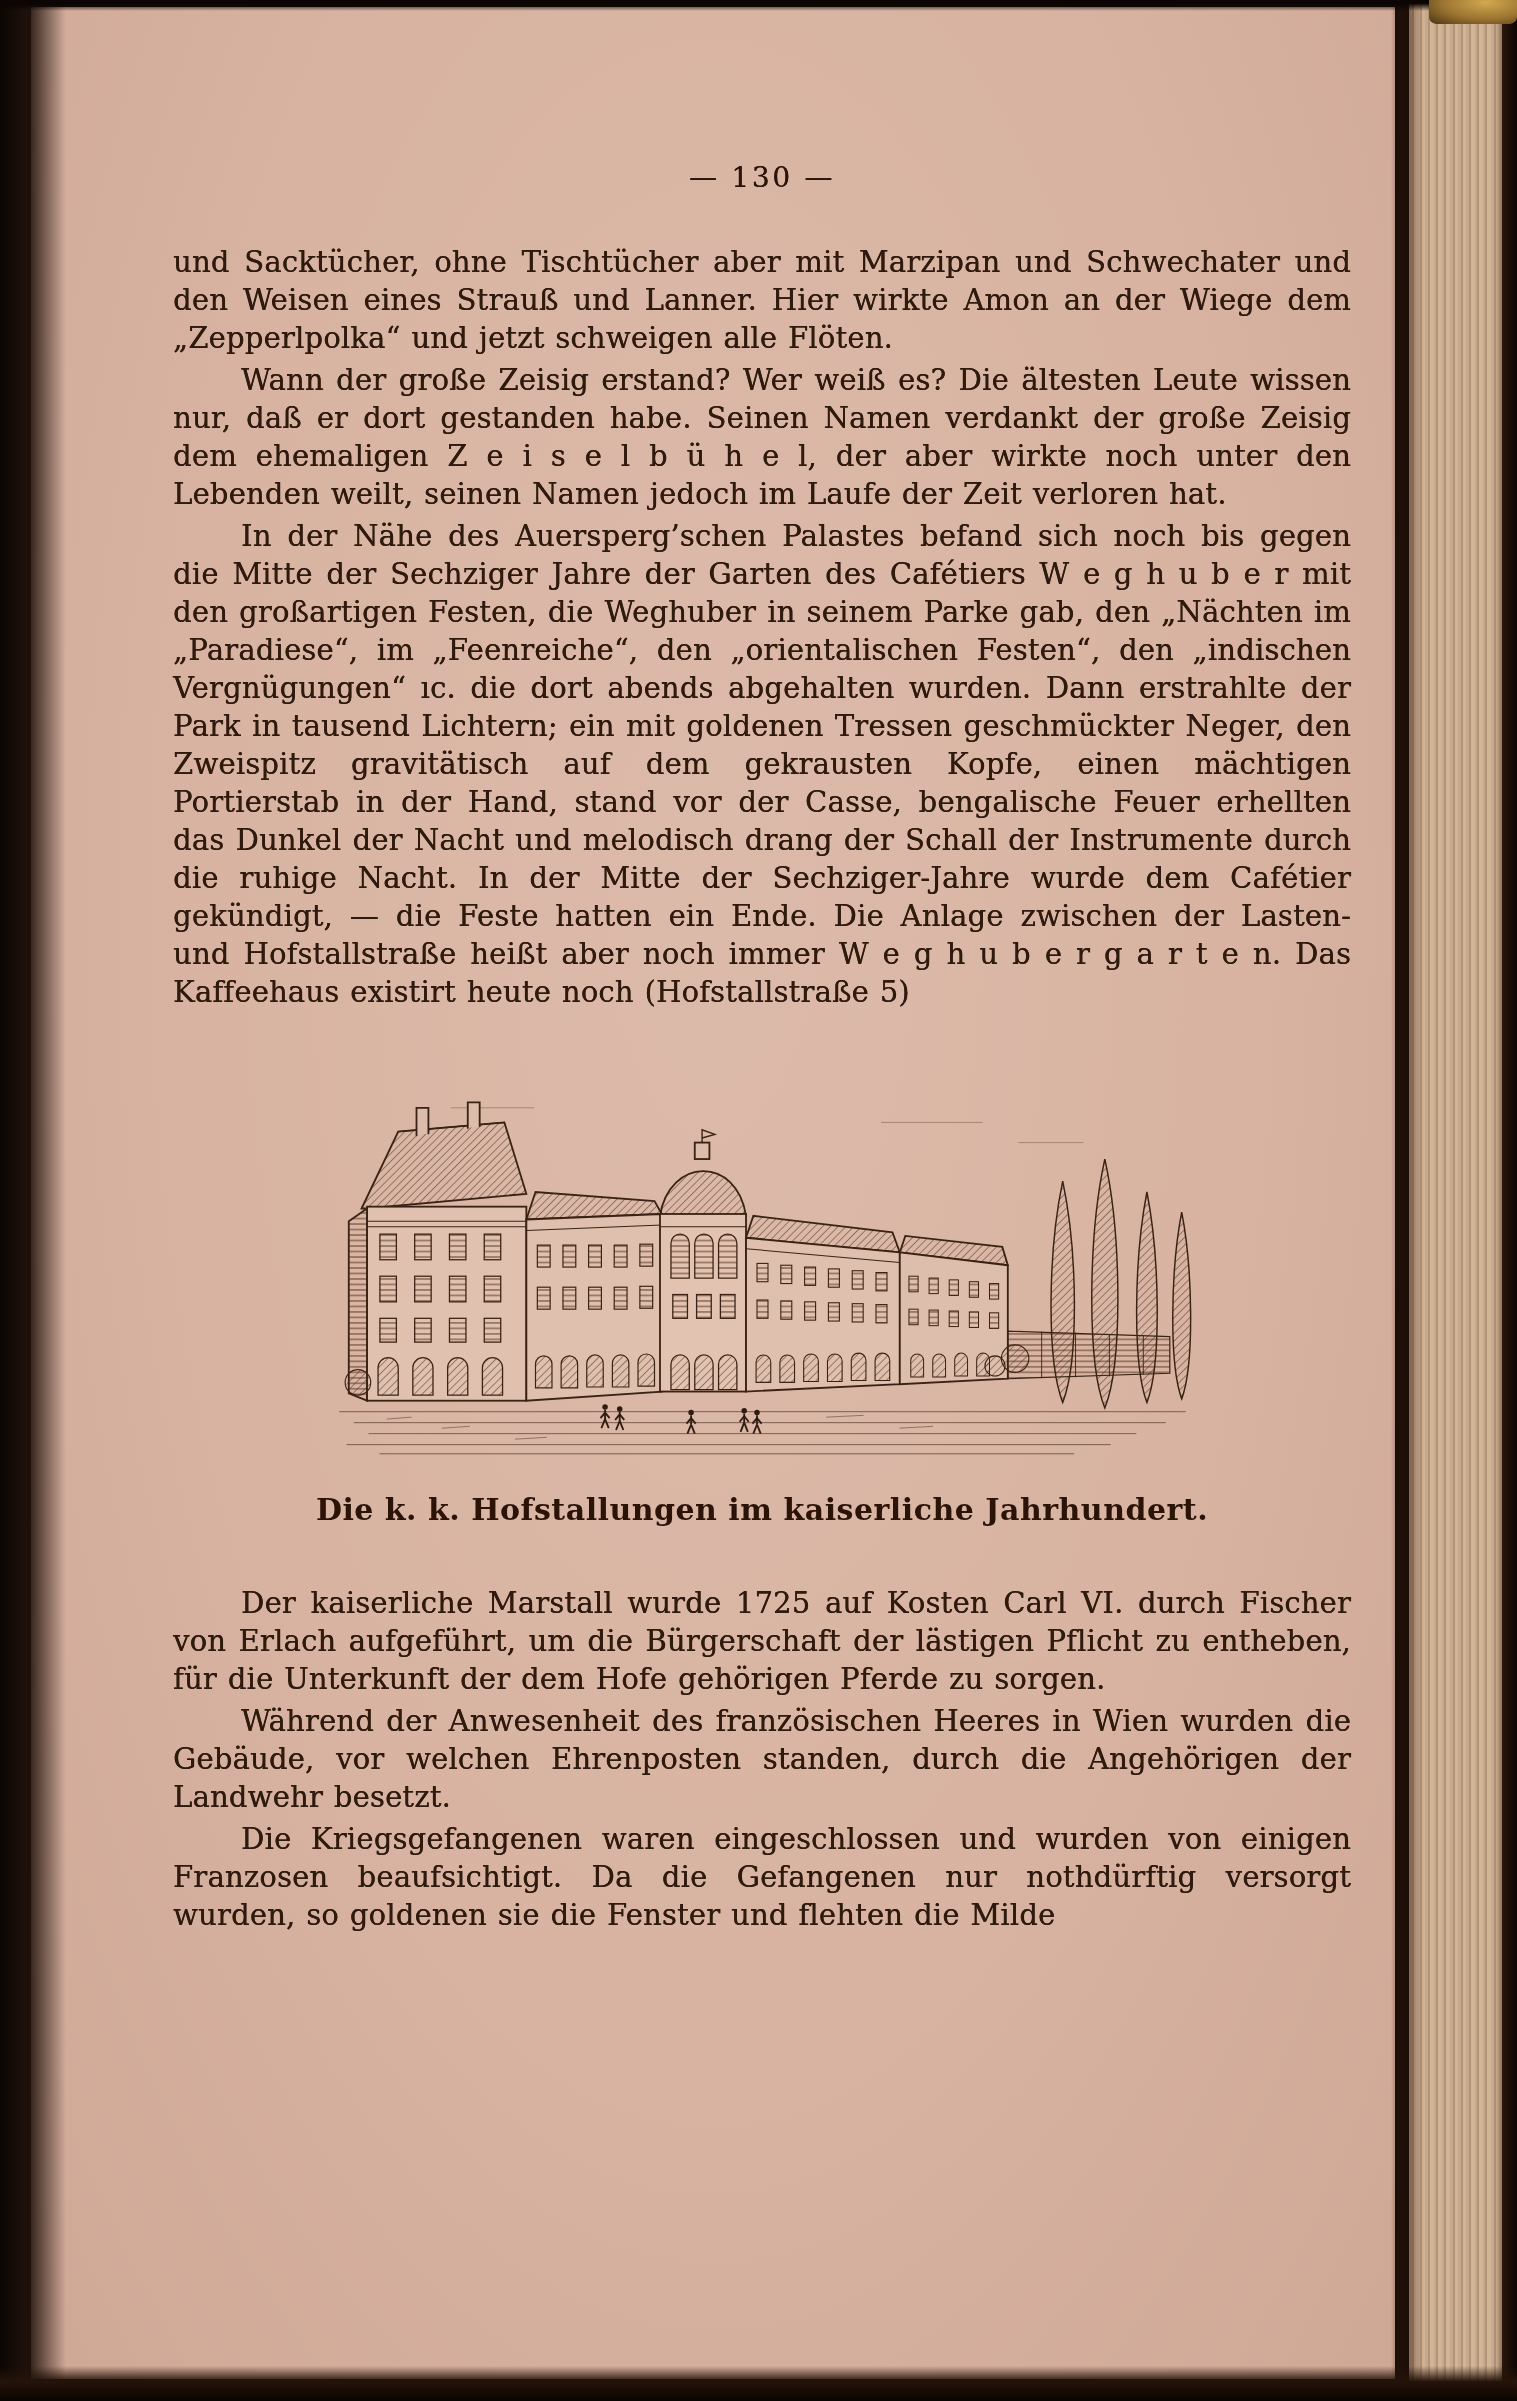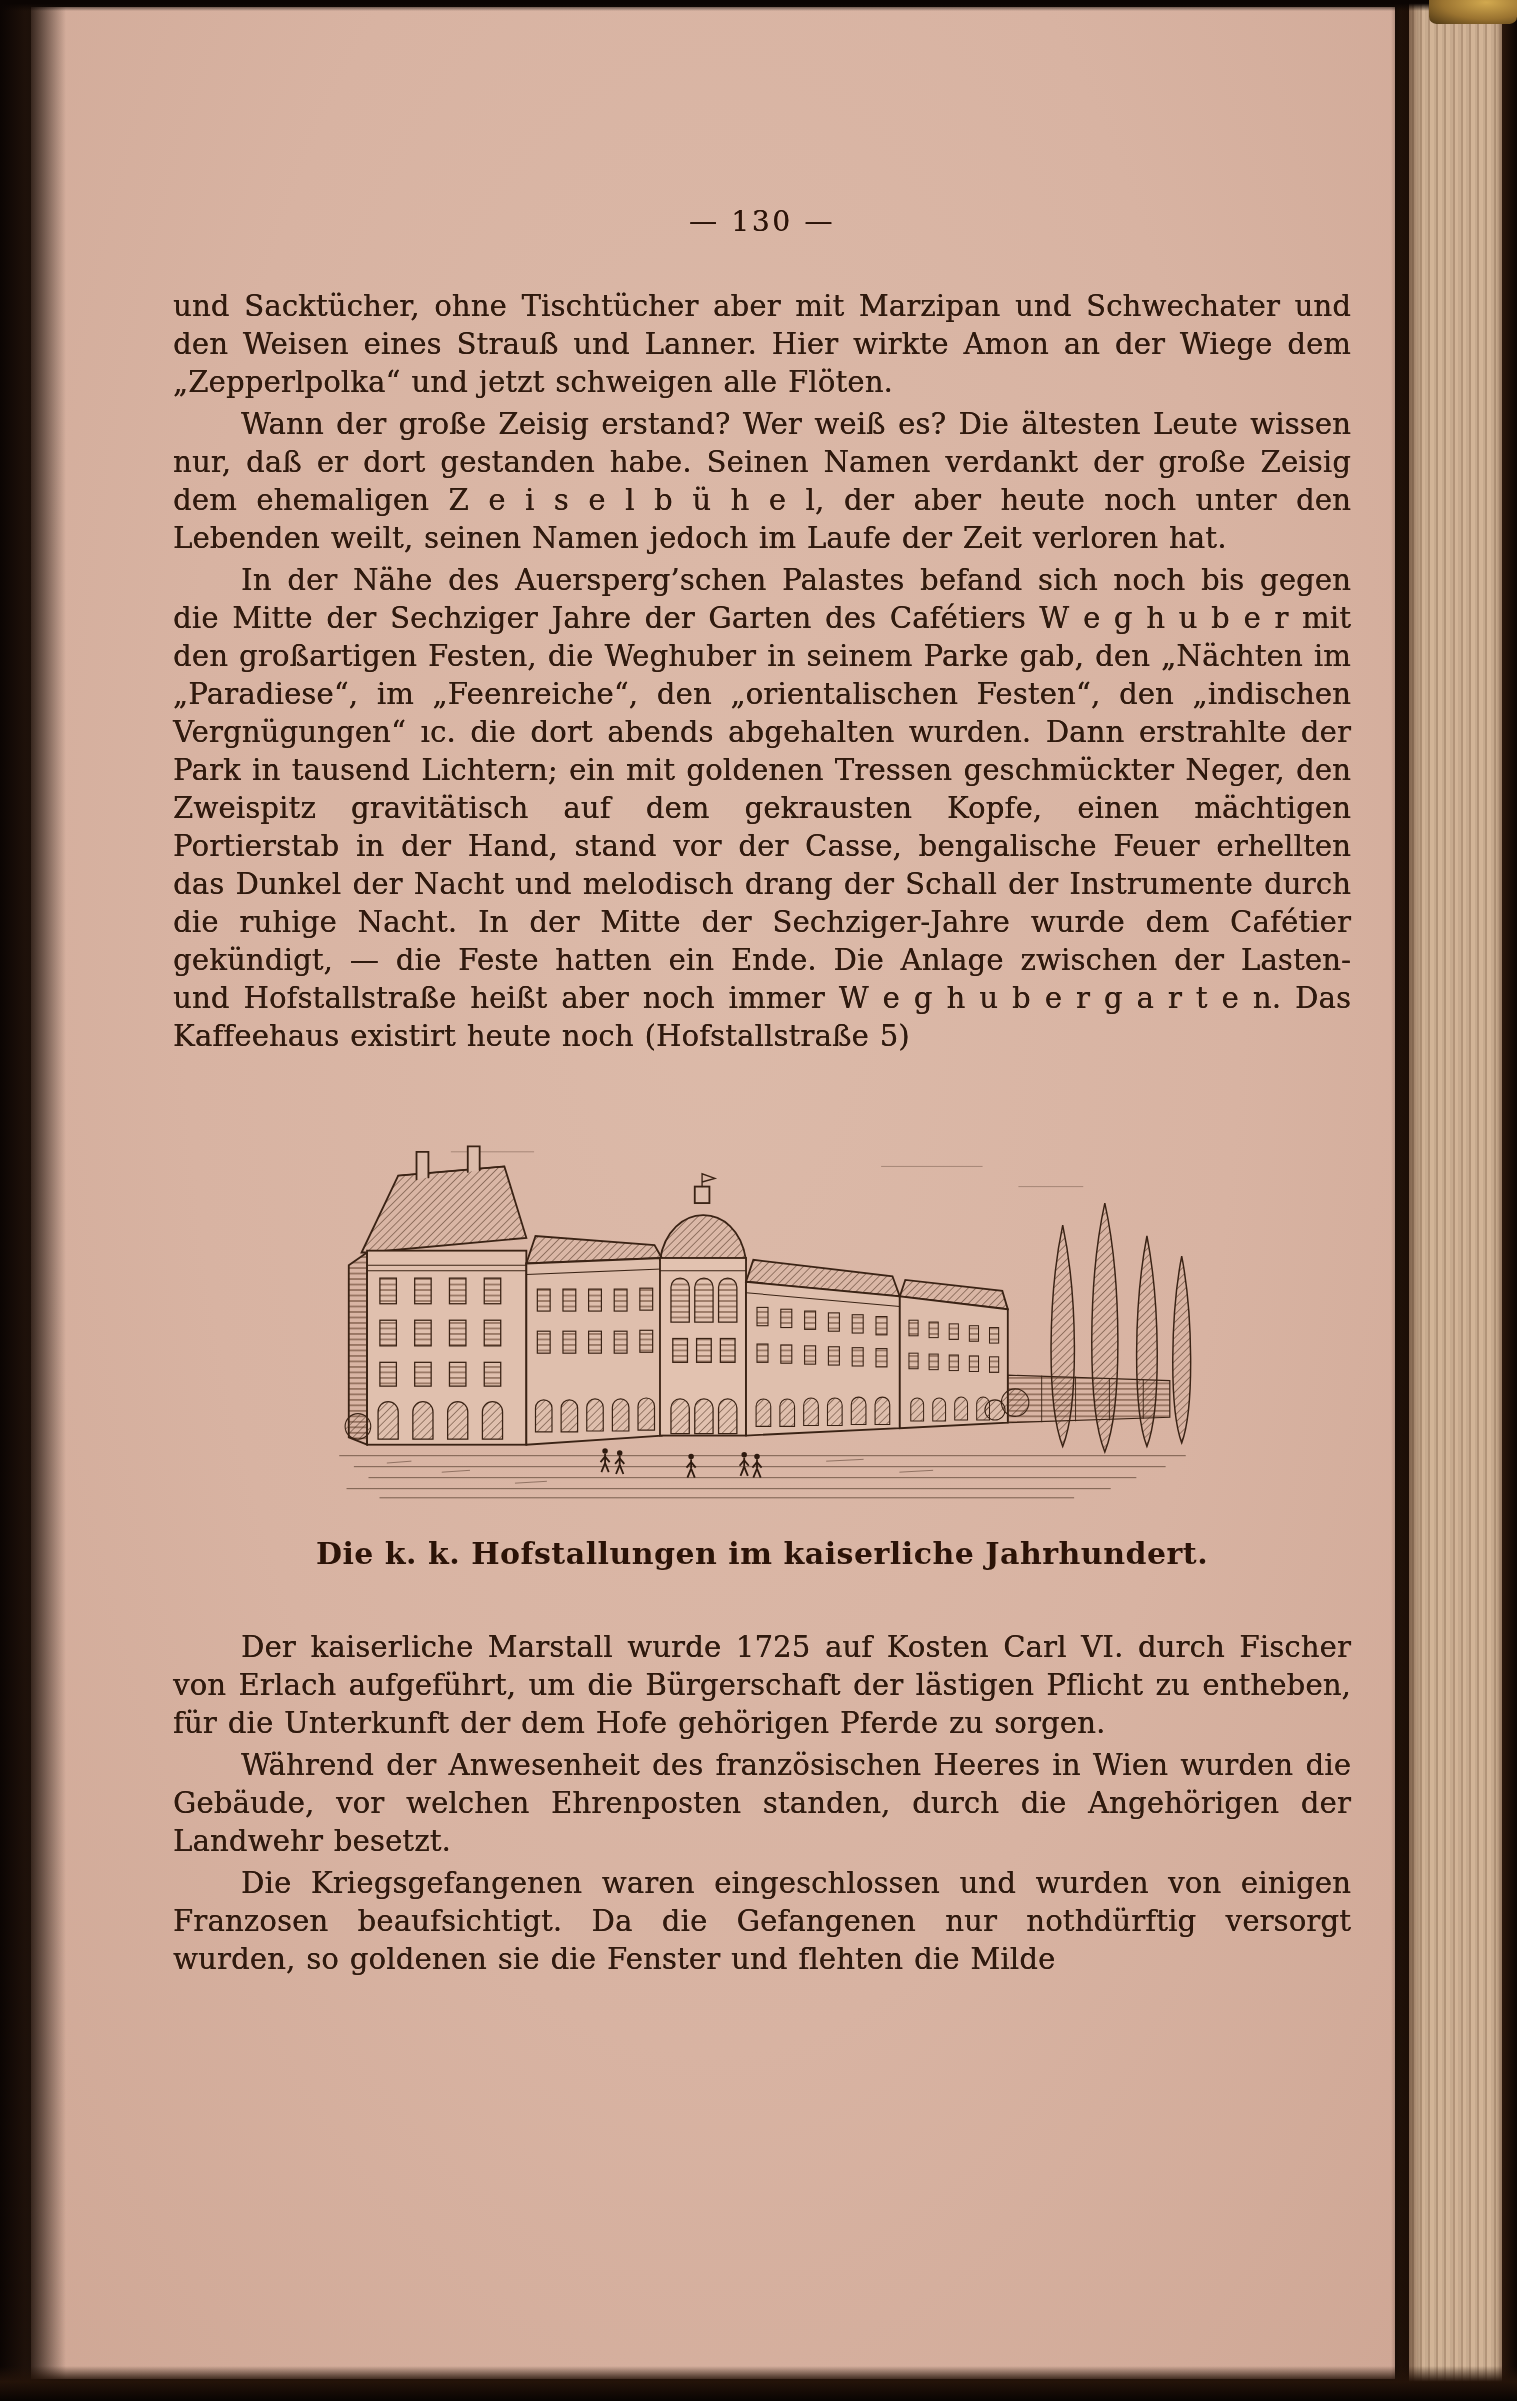--- a/index.html
+++ b/index.html
@@ -64,21 +64,20 @@
     left: 138px; right: 40px; top: 154px;
     color: #2f1a0e;
   }
   .page-number {
     text-align: center;
     font-size: 28px;
     letter-spacing: 2.7px;
     margin-bottom: 49px;
     color: #2c1409;
     text-shadow: 0.3px 0 0 currentColor;
-    margin-top: 44px;
   }
   p.body {
     font-size: 29px;
     line-height: 38px;
     text-align: justify;
     margin: 4px;
     word-spacing: 1.4px;
     letter-spacing: 0.2px;
     text-shadow: 0.3px 0 0 currentColor;
     hyphens: auto;
@@ -100,21 +99,21 @@
 <body>
 
 <div class="scan">
 
   <div class="page">
     <main class="content">
 
       <div class="page-number">— 130 —</div>
 
       <p class="body">und Sacktücher, ohne Tischtücher aber mit Marzipan und Schwechater und den Weisen eines Strauß und Lanner. Hier wirkte Amon an der Wiege dem „Zepperlpolka“ und jetzt schweigen alle Flöten.</p>
-      <p class="body indent">Wann der große Zeisig erstand? Wer weiß es? Die ältesten Leute wissen nur, daß er dort gestanden habe. Seinen Namen verdankt der große Zeisig dem ehemaligen Z e i s e l b ü h e l, der aber heute noch unter den Lebenden weilt, seinen Namen jedoch im Laufe der Zeit verloren hat.</p>
+      <p class="body indent">Wann der große Zeisig erstand? Wer weiß es? Die ältesten Leute wissen nur, daß er dort gestanden habe. Seinen Namen verdankt der große Zeisig dem ehemaligen Z e i s e l b ü h e l, der aber wirkte noch unter den Lebenden weilt, seinen Namen jedoch im Laufe der Zeit verloren hat.</p>
       <p class="body indent">In der Nähe des Auersperg’schen Palastes befand sich noch bis gegen die Mitte der Sechziger Jahre der Garten des Cafétiers W e g h u b e r mit den großartigen Festen, die Weghuber in seinem Parke gab, den „Nächten im „Paradiese“, im „Feenreiche“, den „orientalischen Festen“, den „indischen Vergnügungen“ ıc. die dort abends abgehalten wurden. Dann erstrahlte der Park in tausend Lichtern; ein mit goldenen Tressen geschmückter Neger, den Zweispitz gravitätisch auf dem gekrausten Kopfe, einen mächtigen Portierstab in der Hand, stand vor der Casse, bengalische Feuer erhellten das Dunkel der Nacht und melodisch drang der Schall der Instrumente durch die ruhige Nacht. In der Mitte der Sechziger-Jahre wurde dem Cafétier gekündigt, — die Feste hatten ein Ende. Die Anlage zwischen der Lasten- und Hofstallstraße heißt aber noch immer W e g h u b e r g a r t e n. Das Kaffeehaus existirt heute noch (Hofstallstraße 5)</p>
 
       <div class="figure">
         <svg class="engraving" viewBox="0 0 980 450">
           <defs>
             <pattern id="hD" width="6" height="6" patternUnits="userSpaceOnUse" patternTransform="rotate(45)">
               <line x1="0" y1="0" x2="0" y2="6" stroke="#4b2f1f" stroke-width="1.1"></line>
             </pattern>
             <pattern id="hH" width="6" height="6" patternUnits="userSpaceOnUse">
               <line x1="0" y1="3" x2="6" y2="3" stroke="#55341f" stroke-width="1"></line>

